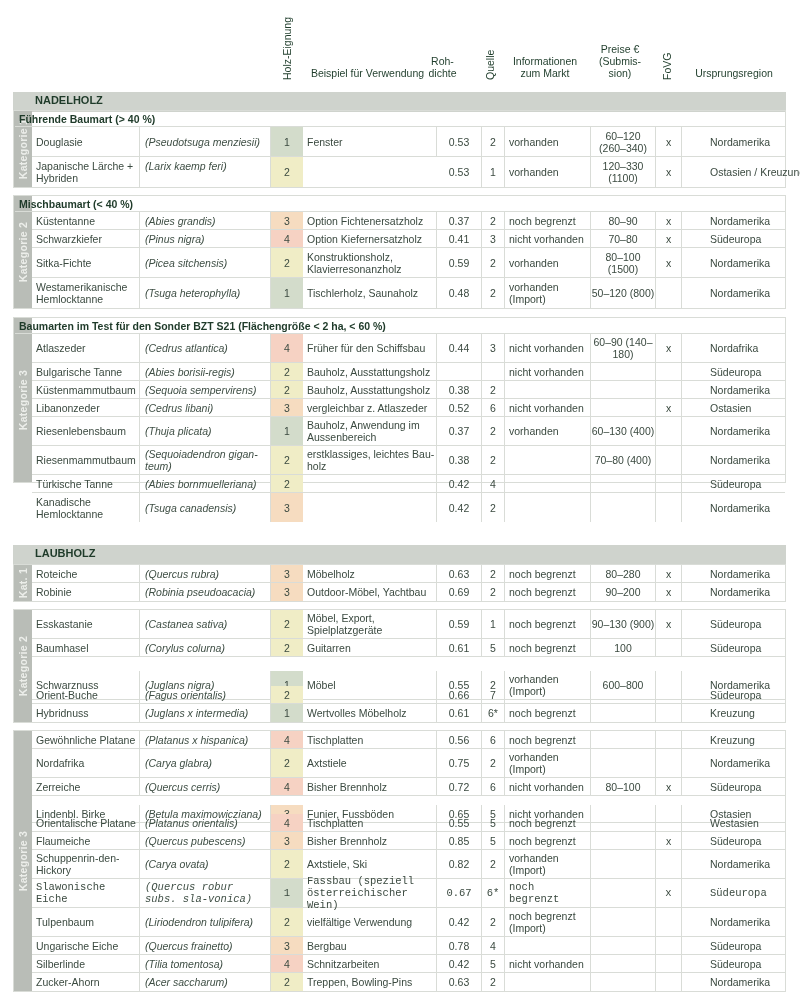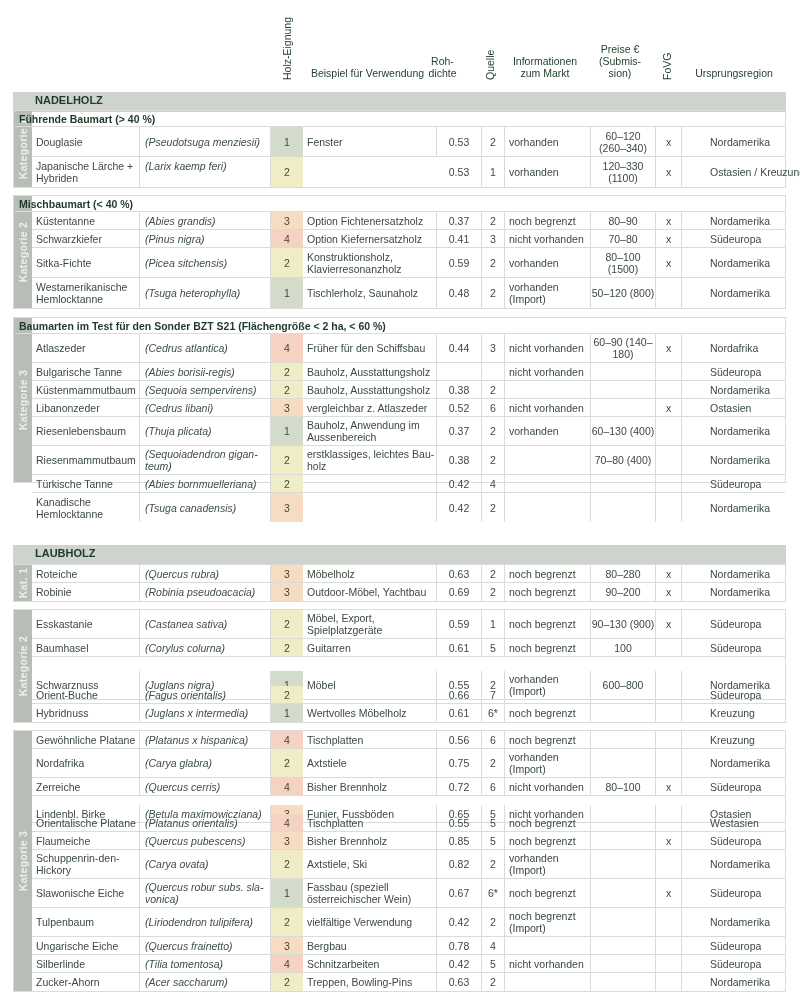--- a/index.html
+++ b/index.html
@@ -426,21 +426,21 @@
         <div class="c lat">(Carya ovata)</div>
         <div class="c rate r2">2</div>
         <div class="c use">Axtstiele, Ski</div>
         <div class="c dens">0.82</div>
         <div class="c src">2</div>
         <div class="c mkt">vorhanden (Import)</div>
         <div class="c price"></div>
         <div class="c fovg"></div>
         <div class="c reg">Nordamerika</div>
       </div>
-      <div class="row" style="top: 148px; height: 29px;">
+      <div class="row" style="top: 148px; height: 29px; font-family: Liberation Mono, monospace;">
         <div class="c name">Slawonische Eiche</div>
         <div class="c lat">(Quercus robur subs. sla-vonica)</div>
         <div class="c rate r1">1</div>
         <div class="c use">Fassbau (speziell österreichischer Wein)</div>
         <div class="c dens">0.67</div>
         <div class="c src">6*</div>
         <div class="c mkt">noch begrenzt</div>
         <div class="c price"></div>
         <div class="c fovg">x</div>
         <div class="c reg">Südeuropa</div>

